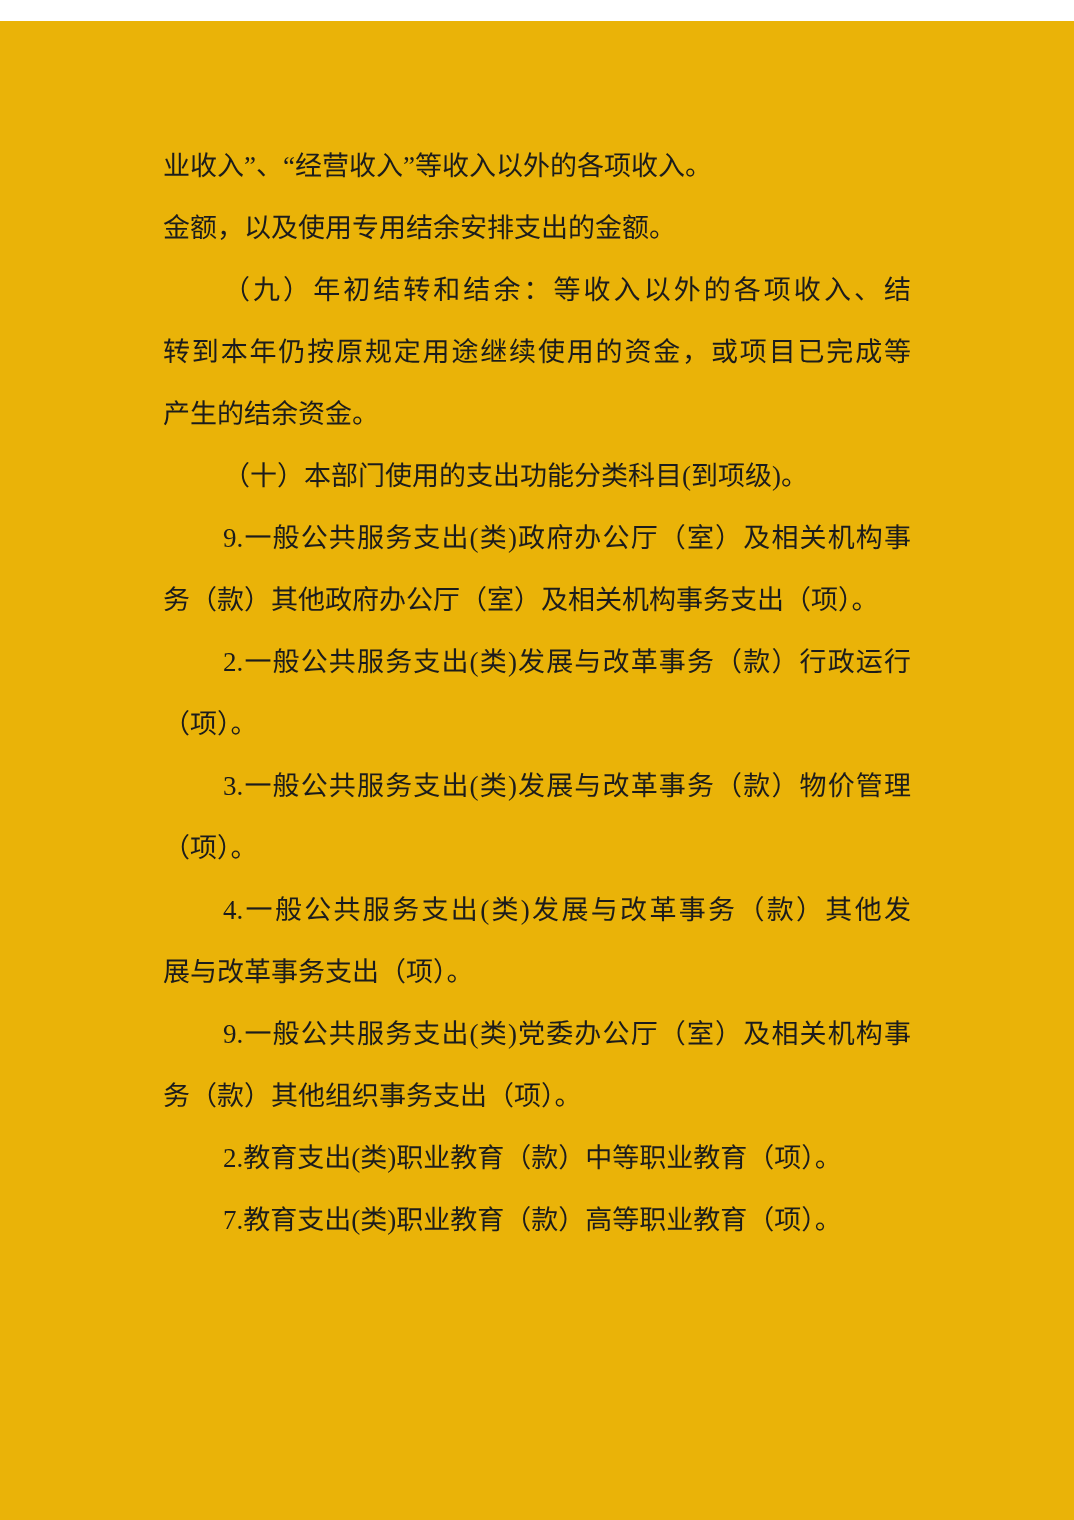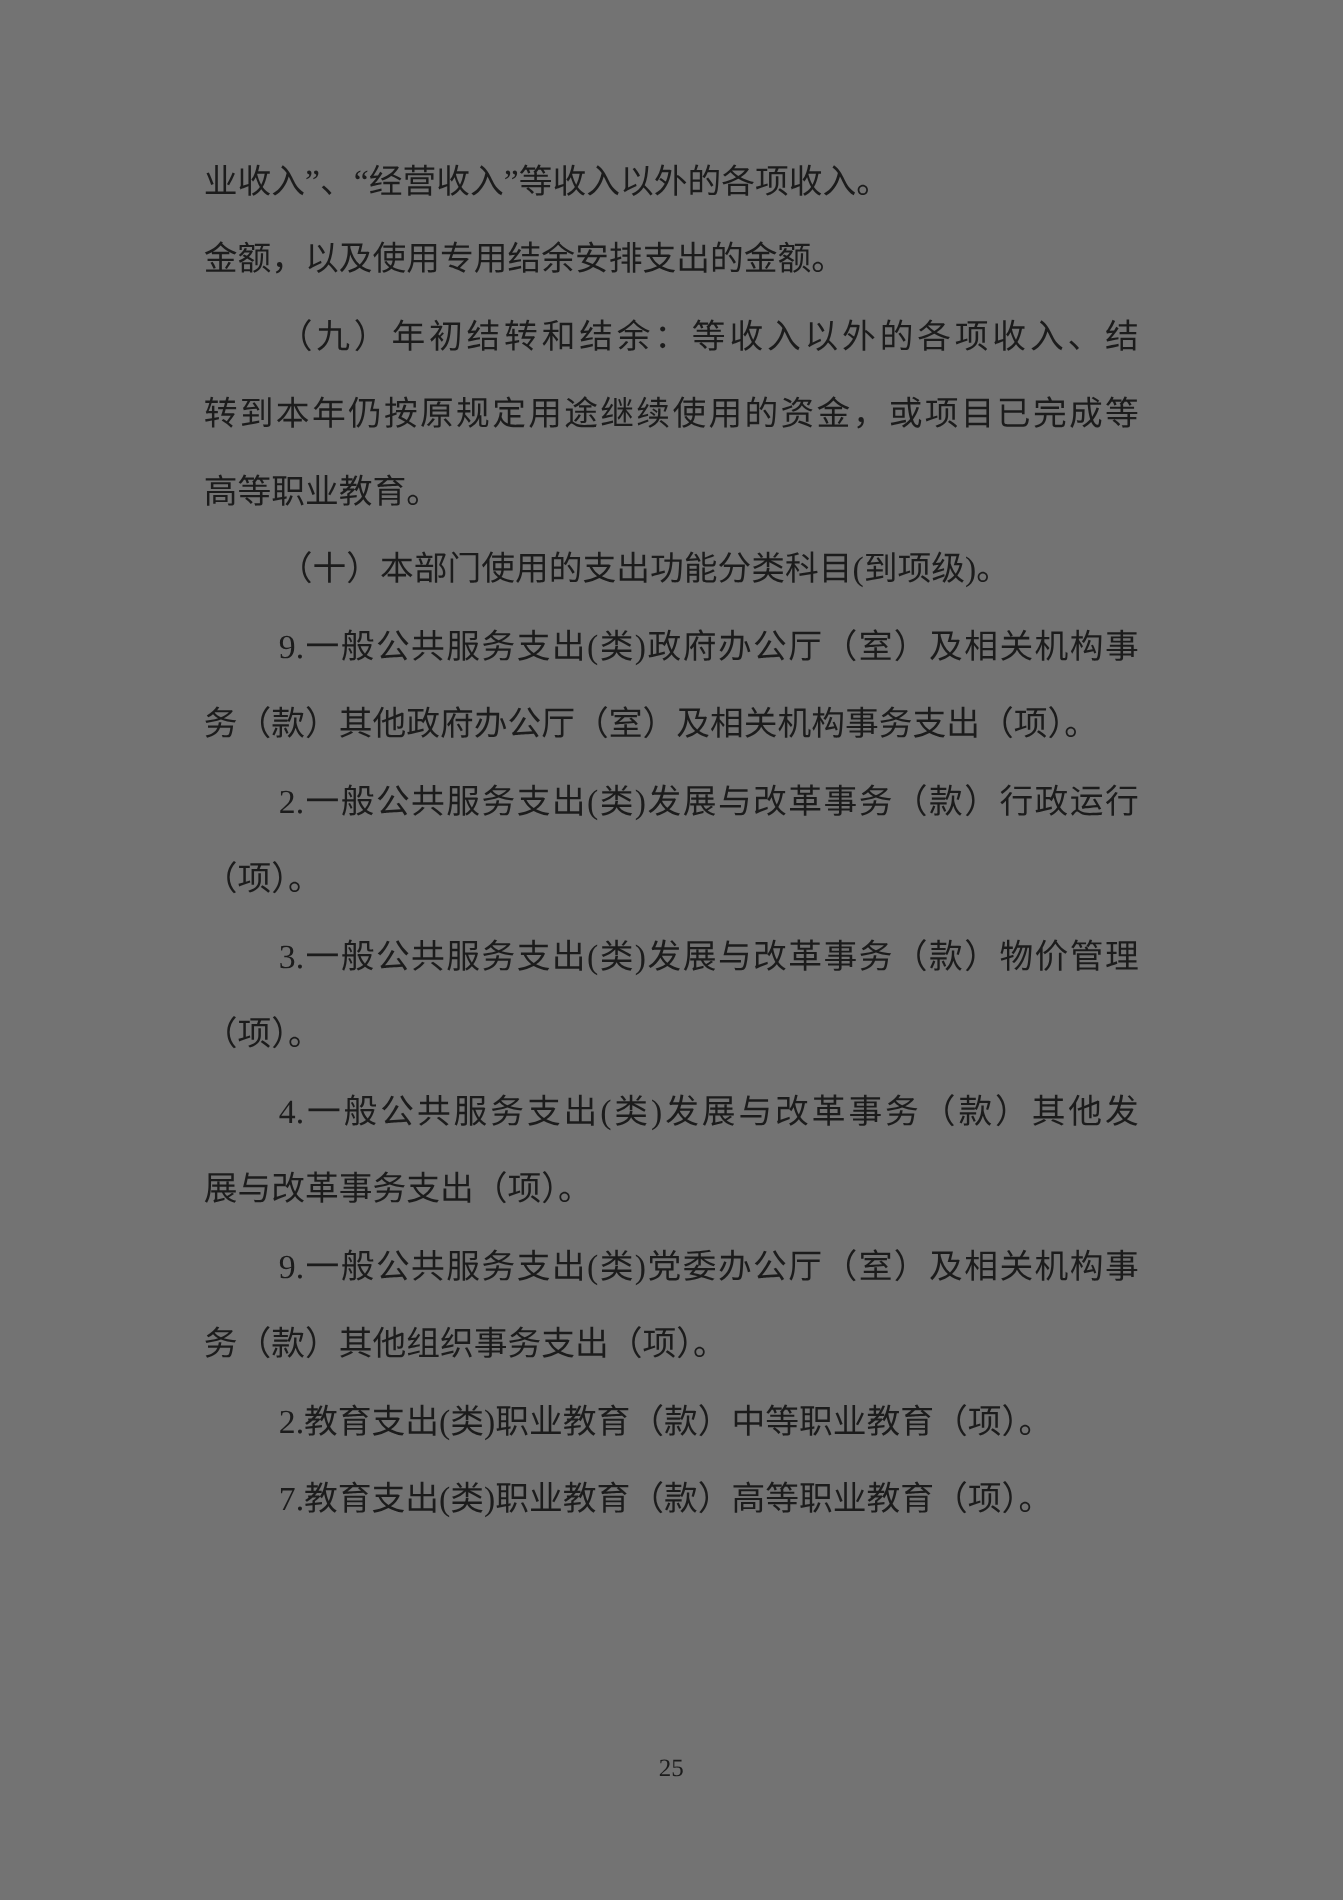--- a/index.html
+++ b/index.html
@@ -11,21 +11,22 @@
     height: 1520px;
     position: relative;
     background: #ffffff;
     font-family: "Liberation Serif", "DejaVu Serif", serif;
     color: #1c1c1c;
     overflow: hidden;
   }
   .page {
     position: absolute;
     inset: 0;
-    background: #737373;
+    background: #eab308;
+    margin-top: 21px;
   }
   .content {
     position: absolute;
     left: 163px;
     top: 114px;
     width: 748px;
   }
   .line {
     font-size: 27px;
     line-height: 62px;
@@ -56,29 +57,28 @@
 </style>
 </head>
 <body>
 
 <div class="page">
   <div class="content">
       <div class="line">业收入”、“经营收入”等收入以外的各项收入。</div>
       <div class="line">金额，以及使用专用结余安排支出的金额。</div>
       <div class="line indent fill">（九）年初结转和结余：等收入以外的各项收入、结</div>
       <div class="line fill">转到本年仍按原规定用途继续使用的资金，或项目已完成等</div>
-      <div class="line">高等职业教育。</div>
+      <div class="line">产生的结余资金。</div>
       <div class="line indent">（十）本部门使用的支出功能分类科目(到项级)。</div>
       <div class="line indent fill">9.一般公共服务支出(类)政府办公厅（室）及相关机构事</div>
       <div class="line">务（款）其他政府办公厅（室）及相关机构事务支出（项）。</div>
       <div class="line indent fill">2.一般公共服务支出(类)发展与改革事务（款）行政运行</div>
       <div class="line">（项）。</div>
       <div class="line indent fill">3.一般公共服务支出(类)发展与改革事务（款）物价管理</div>
       <div class="line">（项）。</div>
       <div class="line indent fill">4.一般公共服务支出(类)发展与改革事务（款）其他发</div>
       <div class="line">展与改革事务支出（项）。</div>
       <div class="line indent fill">9.一般公共服务支出(类)党委办公厅（室）及相关机构事</div>
       <div class="line">务（款）其他组织事务支出（项）。</div>
       <div class="line indent">2.教育支出(类)职业教育（款）中等职业教育（项）。</div>
       <div class="line indent">7.教育支出(类)职业教育（款）高等职业教育（项）。</div>
     </div>
-  <div class="page-number">25</div>
 </div>
 
 </body></html>

